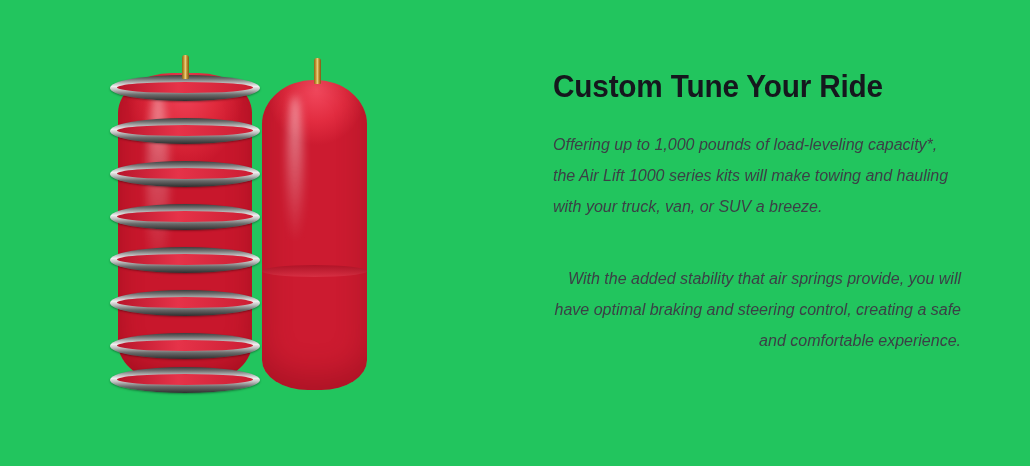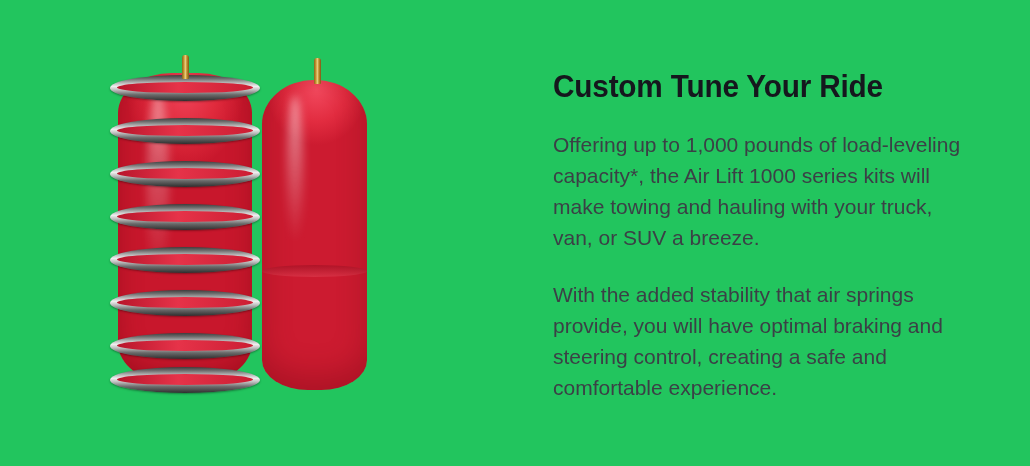--- a/index.html
+++ b/index.html
@@ -162,26 +162,27 @@
     letter-spacing:-.2px;
     color:#15171d;
     font-stretch:condensed;
     transform:scaleX(.96);
     transform-origin:left center;
     margin-bottom:23px;
     white-space:nowrap;
   }
 
   .body-copy {
-    font-size:21px;
+    font-size:16px;
     line-height:31px;
     color:#3b4046;
     max-width:408px;
-  }
-  .body-copy + .body-copy { margin-top:26px; }
+    font-style:italic;
+  }
+  .body-copy + .body-copy { margin-top:41px;text-align:right; }
 </style>
 </head>
 <body>
 
 <section class="promo-section">
 
   <div class="product-media">
 
     <div class="coil-product">
       <div class="valve-stem"></div>

